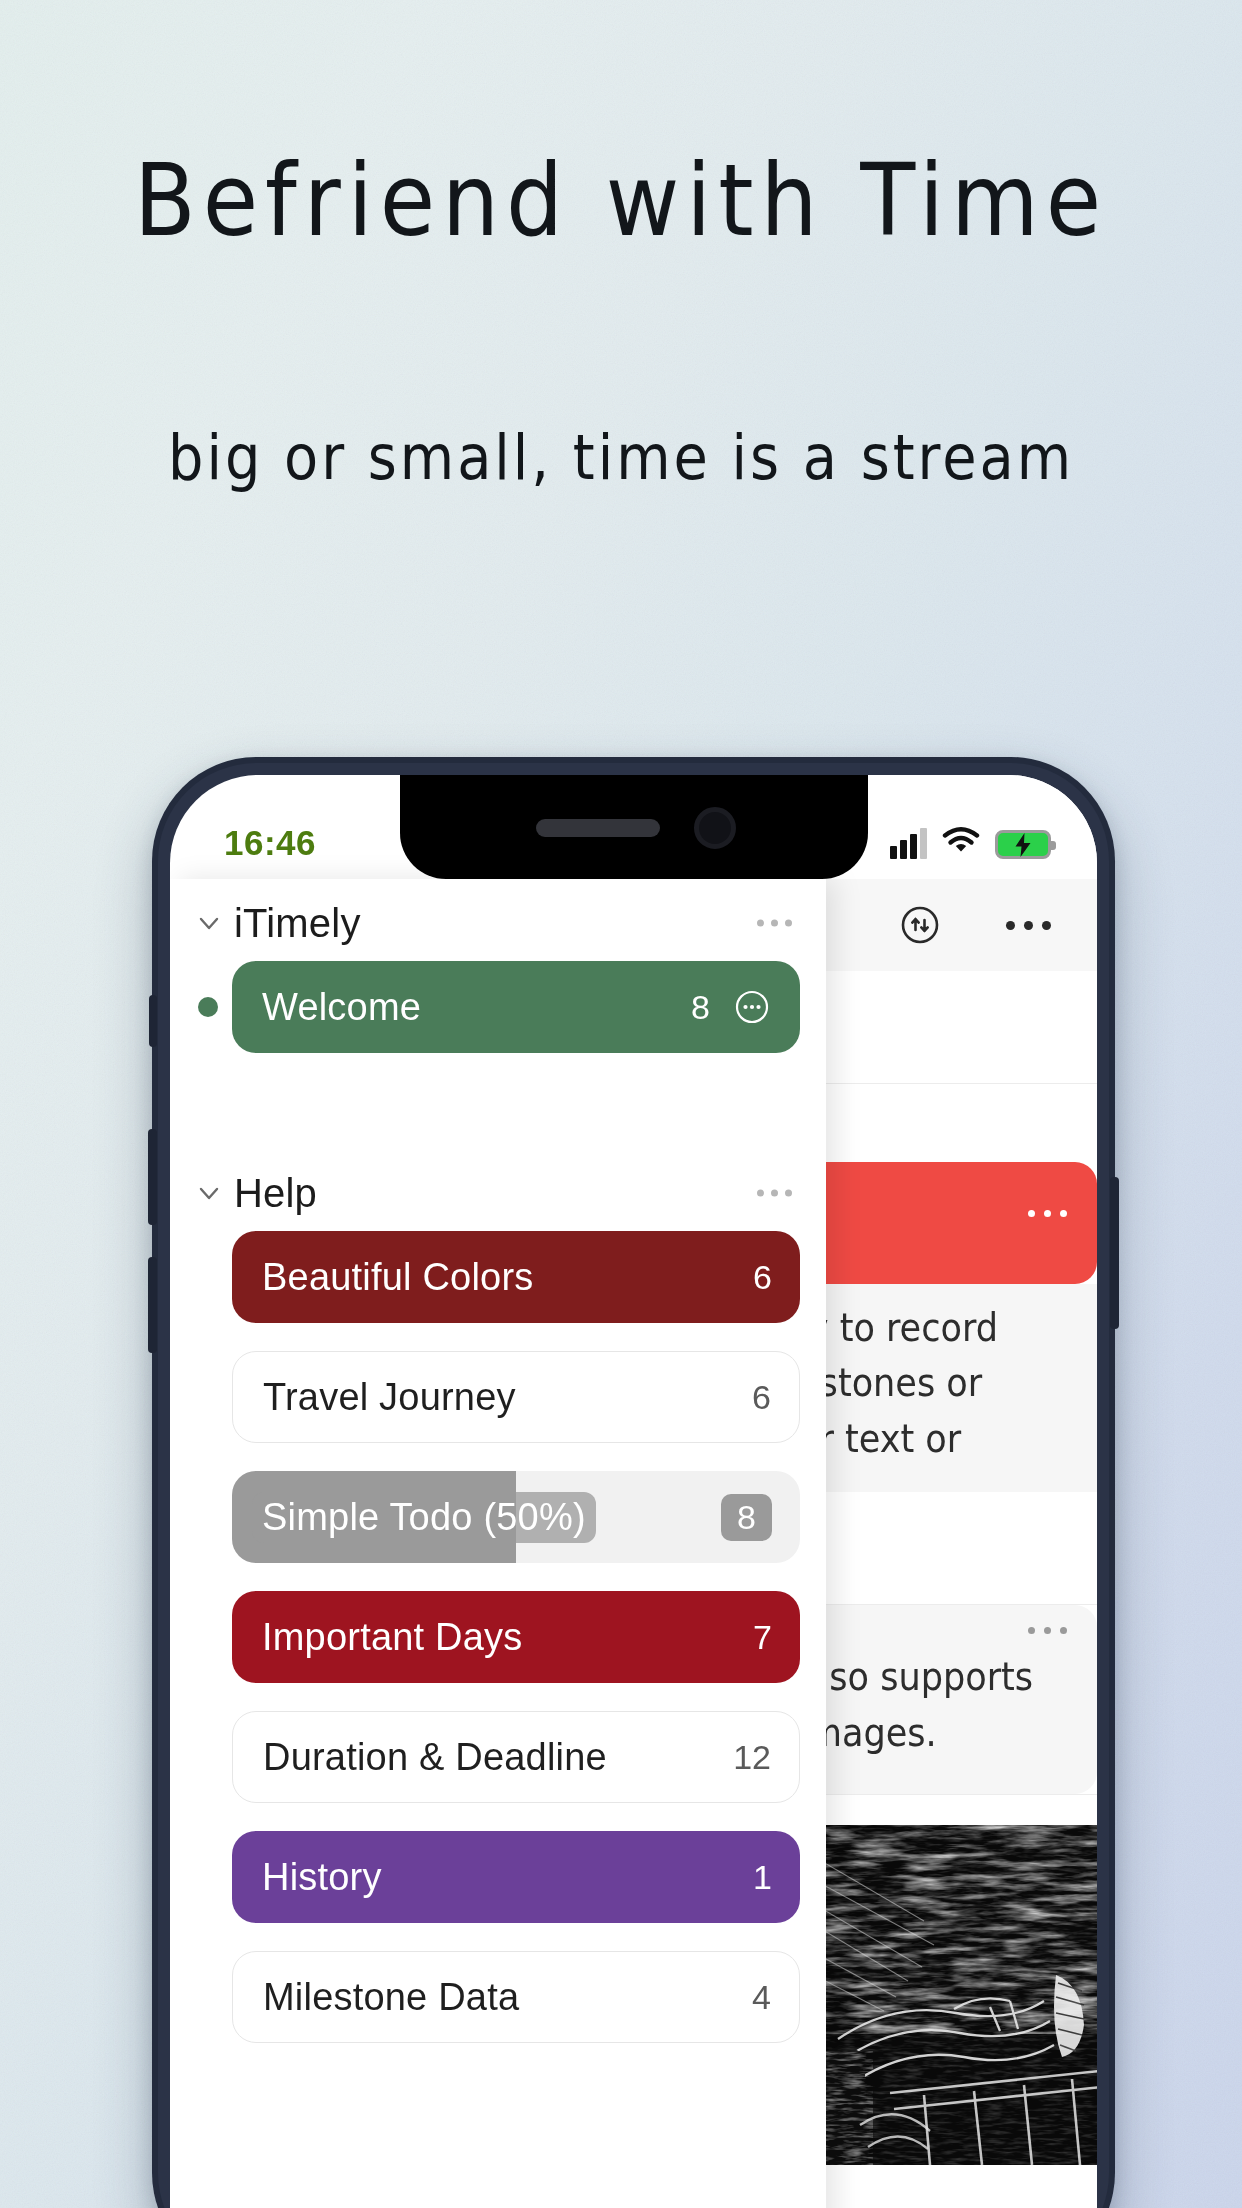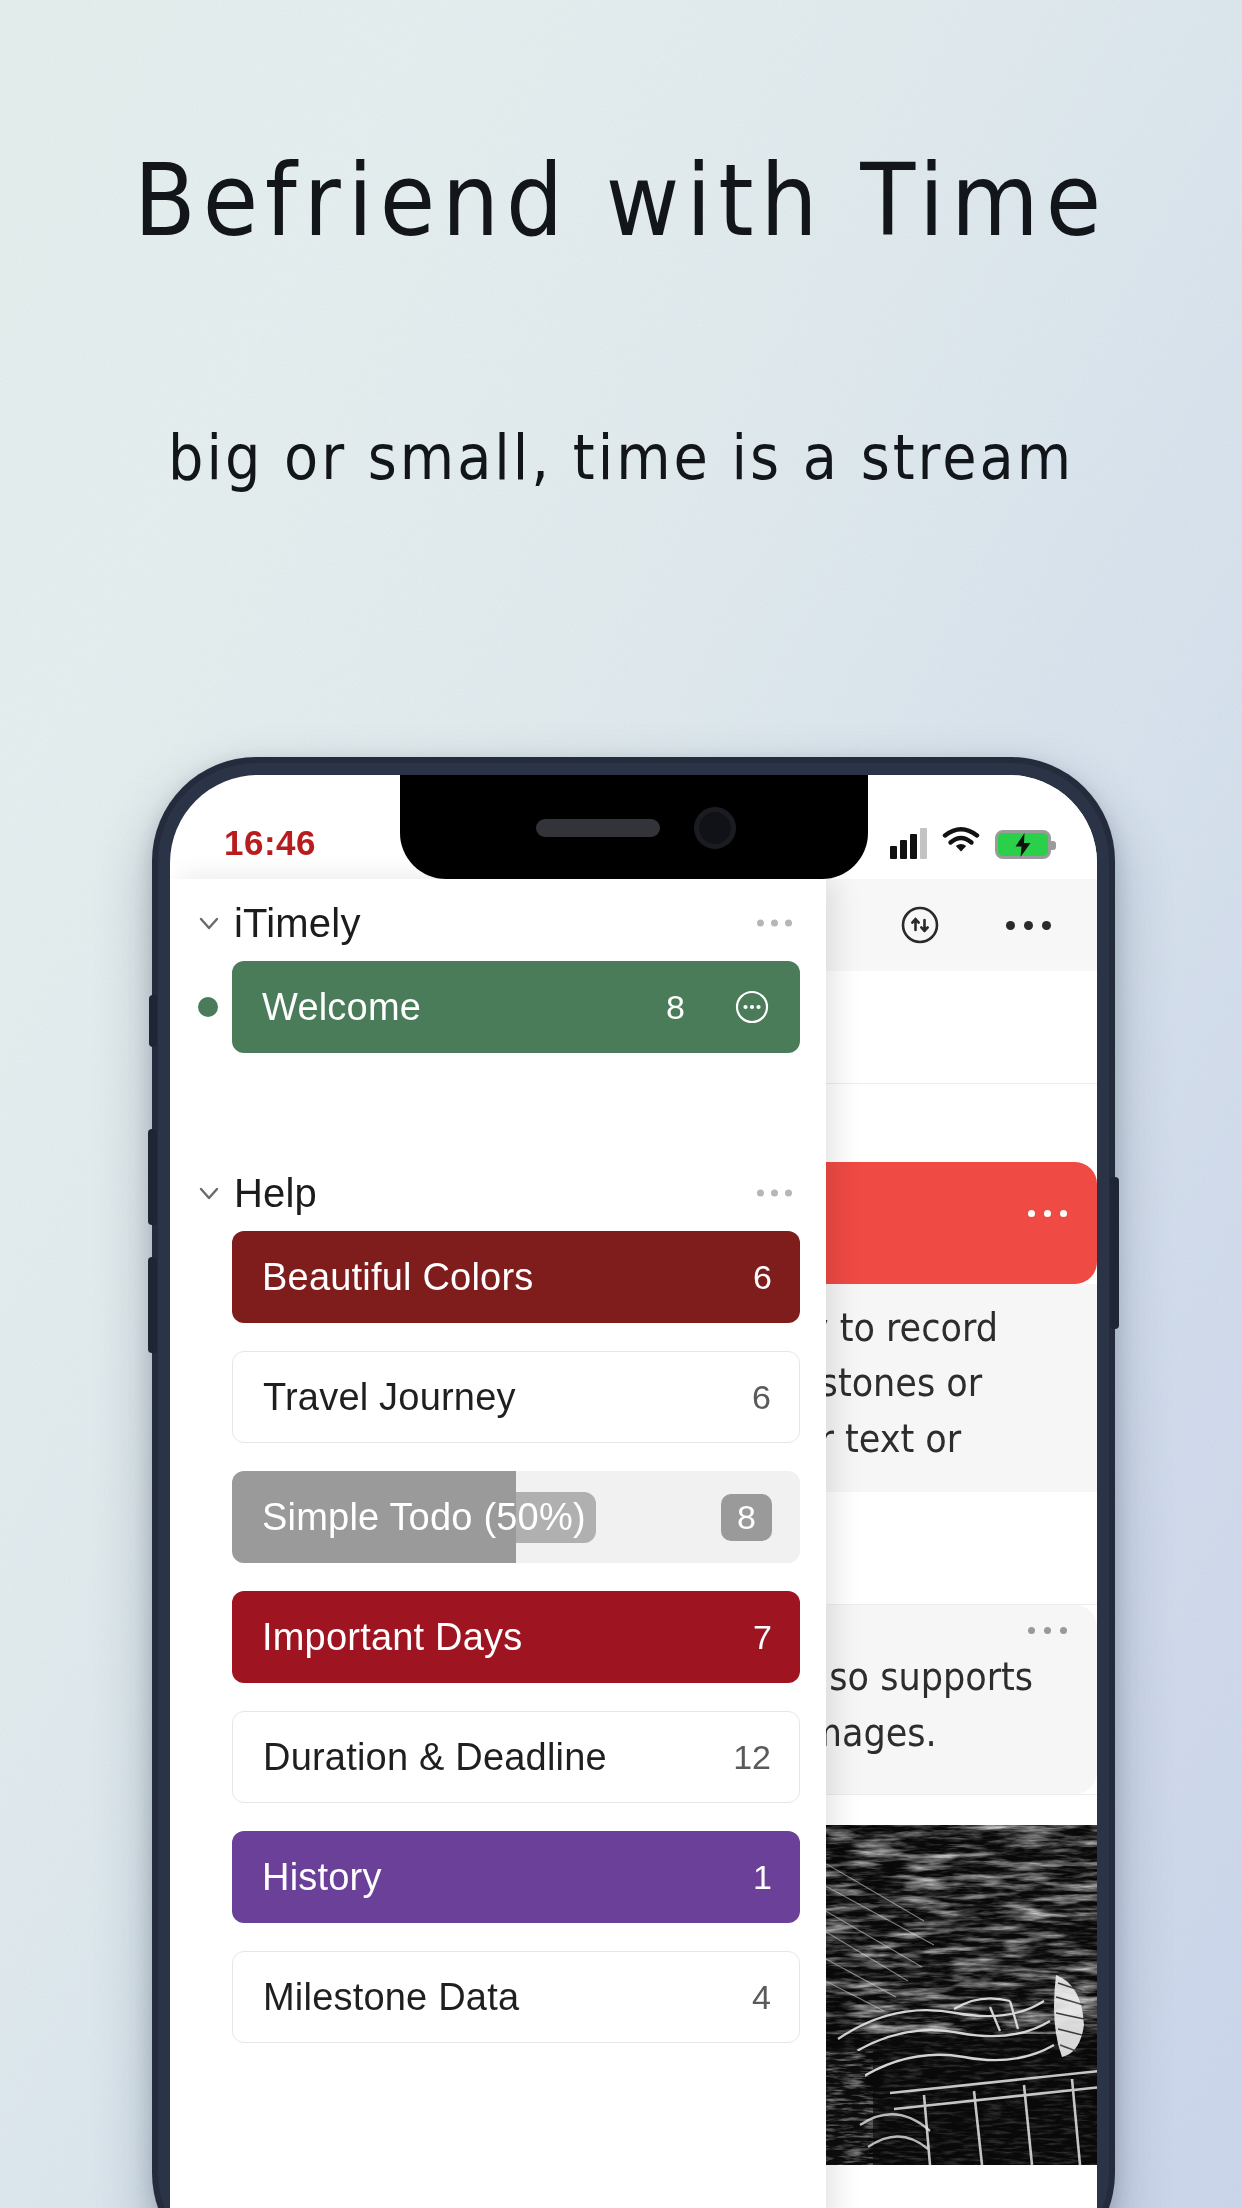--- a/index.html
+++ b/index.html
@@ -140,21 +140,21 @@
     left: 0; right: 0; top: 0;
     height: 104px;
     z-index: 7;
   }
   #clock {
     position: absolute;
     left: 54px;
     top: 48px;
     font-size: 35px;
     font-weight: 600;
-    color: #b91c1c;
+    color: #4d7c0f;
     letter-spacing: .5px;
   }
   #status-icons {
     position: absolute;
     right: 46px;
     top: 44px;
     display: flex;
     align-items: flex-end;
     gap: 15px;
     height: 40px;
@@ -359,27 +359,26 @@
     left: 28px;
     top: 50%;
     transform: translateY(-50%);
     width: 20px;
     height: 20px;
     border-radius: 50%;
   }
   .row {
     position: relative;
     height: 92px;
-    border-radius: 12px;
+    border-radius: 24px;
     display: flex;
     align-items: center;
     padding: 0 28px 0 30px;
     box-sizing: border-box;
     overflow: hidden;
-    gap: 25px;
   }
   .row .label {
     font-size: 38px;
     letter-spacing: .2px;
     flex: 1 1 auto;
     white-space: nowrap;
     z-index: 2;
   }
   .row .count {
     font-size: 34px;

